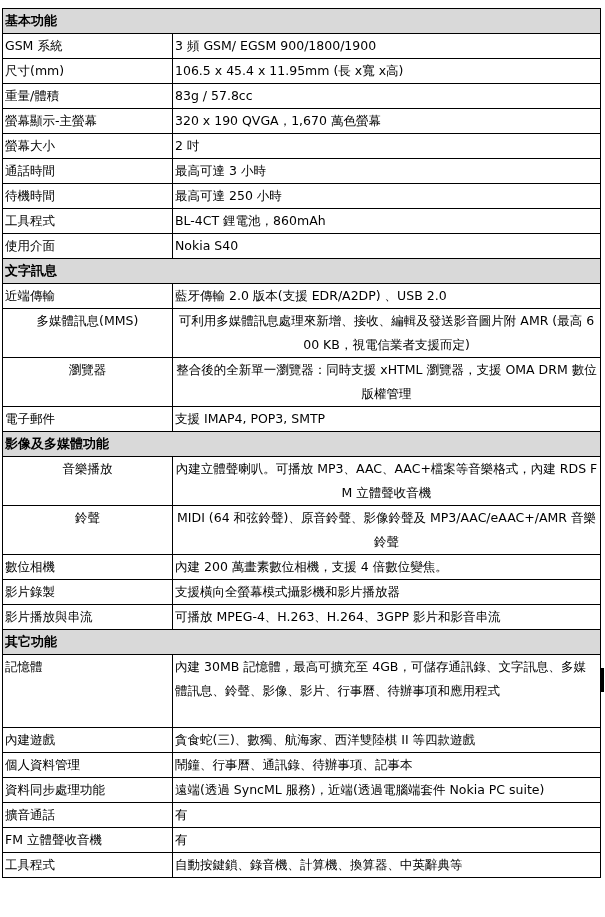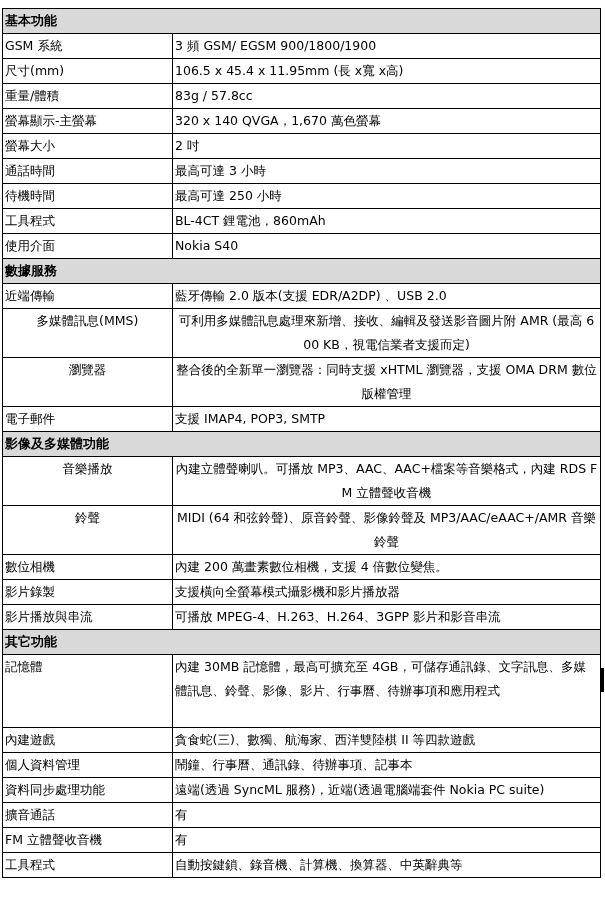--- a/index.html
+++ b/index.html
@@ -36,21 +36,21 @@
     <tr class="r1">
         <td class="label">尺寸(mm)</td>
         <td>106.5 x 45.4 x 11.95mm (長 x寬 x高)</td>
       </tr>
     <tr class="r1">
         <td class="label">重量/體積</td>
         <td>83g / 57.8cc</td>
       </tr>
     <tr class="r1">
         <td class="label">螢幕顯示-主螢幕</td>
-        <td>320 x 140 QVGA，1,670 萬色螢幕</td>
+        <td>320 x 190 QVGA，1,670 萬色螢幕</td>
       </tr>
     <tr class="r1">
         <td class="label">螢幕大小</td>
         <td>2 吋</td>
       </tr>
     <tr class="r1">
         <td class="label">通話時間</td>
         <td>最高可達 3 小時</td>
       </tr>
     <tr class="r1">
@@ -60,21 +60,21 @@
     <tr class="r1">
         <td class="label">工具程式</td>
         <td>BL-4CT  鋰電池，860mAh</td>
       </tr>
     <tr class="r1">
         <td class="label">使用介面</td>
         <td>Nokia S40</td>
       </tr>
 
     <tr class="section">
-      <td colspan="2">數據服務</td>
+      <td colspan="2">文字訊息</td>
     </tr>
     <tr class="r1">
         <td class="label">近端傳輸</td>
         <td>藍牙傳輸 2.0 版本(支援 EDR/A2DP) 、USB 2.0</td>
       </tr>
     <tr class="r2">
         <td class="label">多媒體訊息(MMS)</td>
         <td>可利用多媒體訊息處理來新增、接收、編輯及發送影音圖片附 AMR (最高 600 KB，視電信業者支援而定)</td>
       </tr>
     <tr class="r2">

